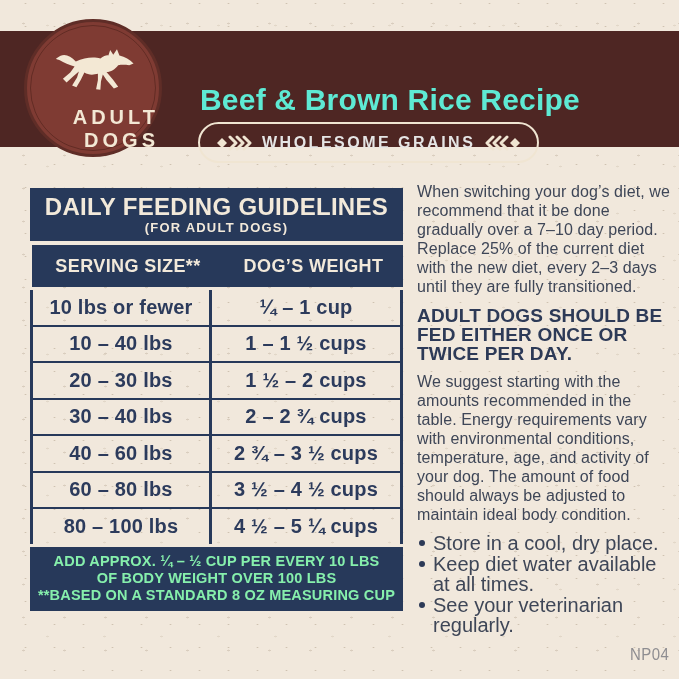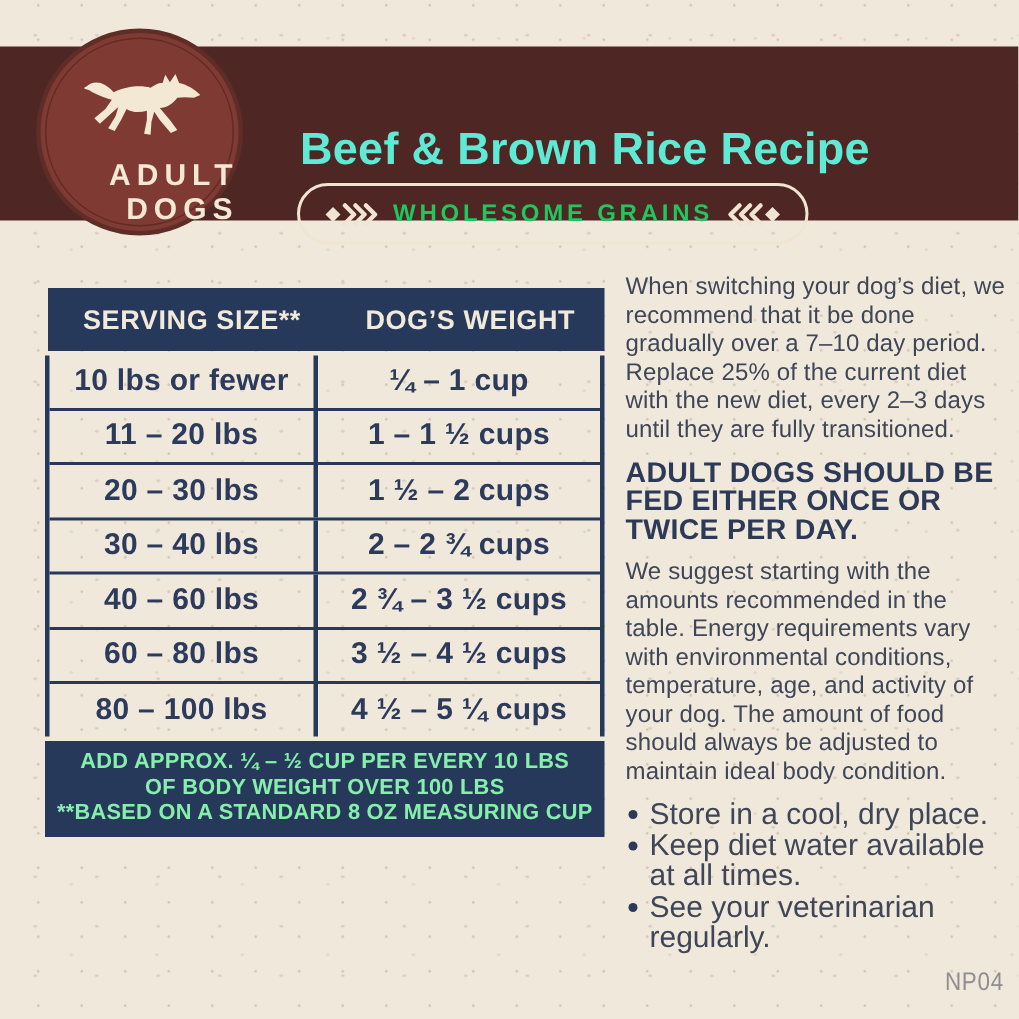--- a/index.html
+++ b/index.html
@@ -41,21 +41,21 @@
   .band-title{
     position:absolute;left:200px;top:52px;width:360px;
     color:#5eead4;font-size:30px;font-weight:600;letter-spacing:.2px;
     white-space:nowrap;
   }
   .badge{
     position:absolute;left:198px;top:91px;height:41px;min-width:280px;
     border:2px solid #f0e5d2;border-radius:22px;box-sizing:border-box;
     display:flex;align-items:center;justify-content:center;gap:10px;padding:0 16px;
   }
-  .badge-label{color:#22c55e;font-size:16px;font-weight:700;letter-spacing:2.5px;white-space:nowrap;}
+  .badge-label{color:#e5e5e5;font-size:16px;font-weight:700;letter-spacing:2.5px;white-space:nowrap;}
   .wheat{width:36px;height:18px;flex:0 0 auto;}
   .wheat.right{transform:scaleX(-1);}
   
   .ftable{position:absolute;left:30px;top:188px;width:373px;}
   .t-title{
     background:#27395a;color:#f2e9da;text-align:center;height:53px;
     display:flex;flex-direction:column;justify-content:center;
   }
   .t-title .big{font-size:24px;font-weight:700;letter-spacing:.3px;line-height:1.05;}
   .t-title .sub{font-size:13px;font-weight:700;letter-spacing:1.2px;line-height:1.2;margin-top:1px;}
@@ -138,33 +138,37 @@
         L50,52 L43,64 L36,61 L44,48 L47,38
         L38,46 L27,56 L21,50 L33,40 L40,30
         C32,28 22,24 16,20
         C10,18 8,18 12,16 Z"></path>
     </svg>
     <div class="logo-line l1">ADULT</div>
     <div class="logo-line l2">DOGS</div>
   </div>
 
   <div class="ftable">
+    <div class="t-title">
+      <div class="big">DAILY FEEDING GUIDELINES</div>
+      <div class="sub">(FOR ADULT DOGS)</div>
+    </div>
     <div class="t-cols">
       <div class="t-col serv">SERVING SIZE**</div>
       <div class="t-col">DOG’S WEIGHT</div>
     </div>
     <div class="t-rows">
 
         <div class="t-row">
           <div class="t-cell">10 lbs or fewer</div>
           <div class="t-cell serv">¼ – 1 cup</div>
         </div>
 
         <div class="t-row">
-          <div class="t-cell">11 – 20 lbs</div>
+          <div class="t-cell">10 – 40 lbs</div>
           <div class="t-cell serv">1 – 1 ½ cups</div>
         </div>
 
         <div class="t-row">
           <div class="t-cell">20 – 30 lbs</div>
           <div class="t-cell serv">1 ½ – 2 cups</div>
         </div>
 
         <div class="t-row">
           <div class="t-cell">30 – 40 lbs</div>

